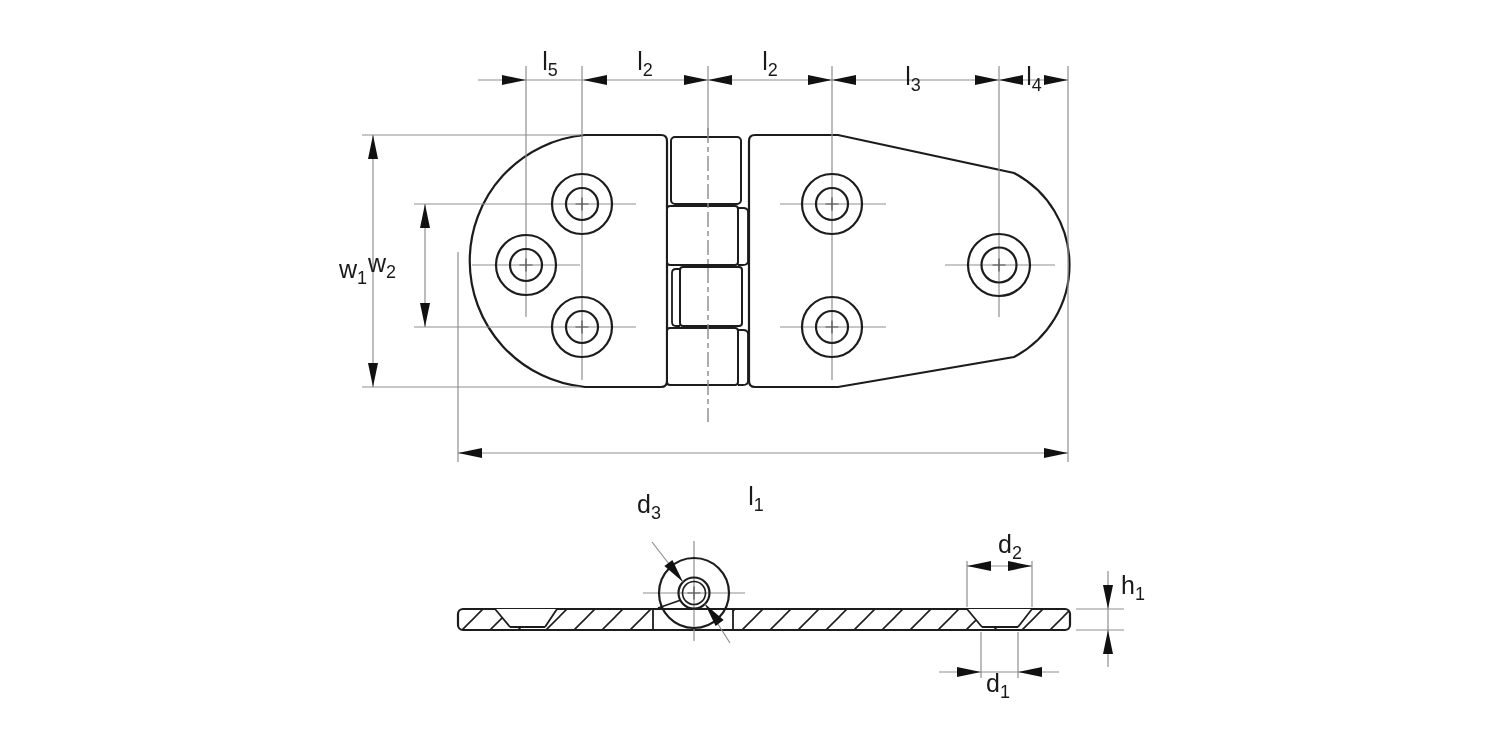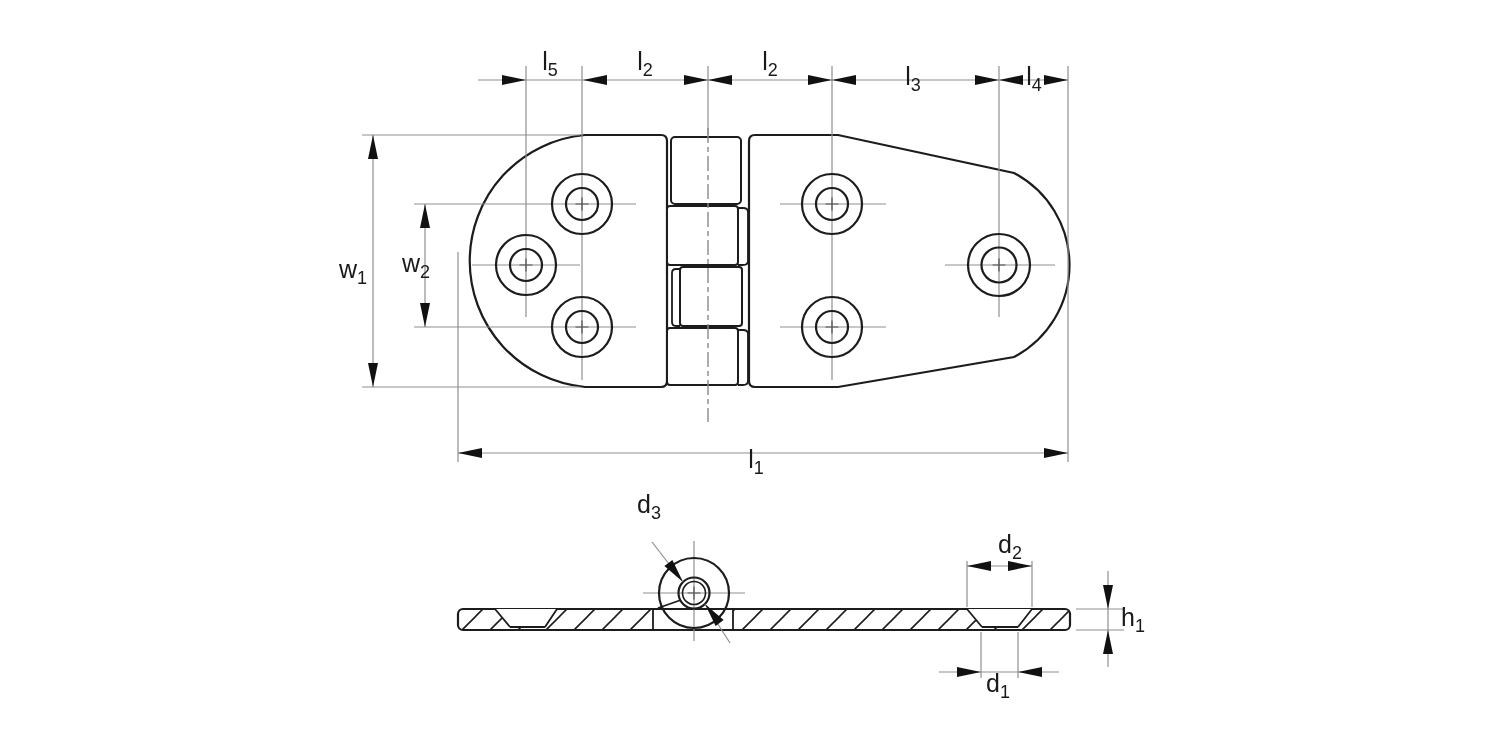--- a/index.html
+++ b/index.html
@@ -184,21 +184,21 @@
       <polygon class="a" points="1018,672 1042,667 1042,677"></polygon>
     </g>
   </g>
 </svg>
 
 <span class="lbl" style="left:550px;top:61px"><span>l</span><span class="s">5</span></span>
 <span class="lbl" style="left:645px;top:61px"><span>l</span><span class="s">2</span></span>
 <span class="lbl" style="left:770px;top:61px"><span>l</span><span class="s">2</span></span>
 <span class="lbl" style="left:913px;top:76px"><span>l</span><span class="s">3</span></span>
 <span class="lbl" style="left:1034px;top:76px"><span>l</span><span class="s">4</span></span>
-<span class="lbl" style="left:756px;top:459px"><span>l</span><span class="s">1</span></span>
+<span class="lbl" style="left:756px;top:496px"><span>l</span><span class="s">1</span></span>
 <span class="lbl" style="left:353px;top:269px"><span>w</span><span class="s">1</span></span>
-<span class="lbl" style="left:416px;top:263px"><span>w</span><span class="s">2</span></span>
+<span class="lbl" style="left:382px;top:263px"><span>w</span><span class="s">2</span></span>
 <span class="lbl" style="left:649px;top:504px"><span>d</span><span class="s">3</span></span>
 <span class="lbl" style="left:1010px;top:544px"><span>d</span><span class="s">2</span></span>
-<span class="lbl" style="left:1133px;top:617px"><span>h</span><span class="s">1</span></span>
+<span class="lbl" style="left:1133px;top:585px"><span>h</span><span class="s">1</span></span>
 <span class="lbl" style="left:998px;top:683px"><span>d</span><span class="s">1</span></span>
 
 </div>
 
 </body></html>

